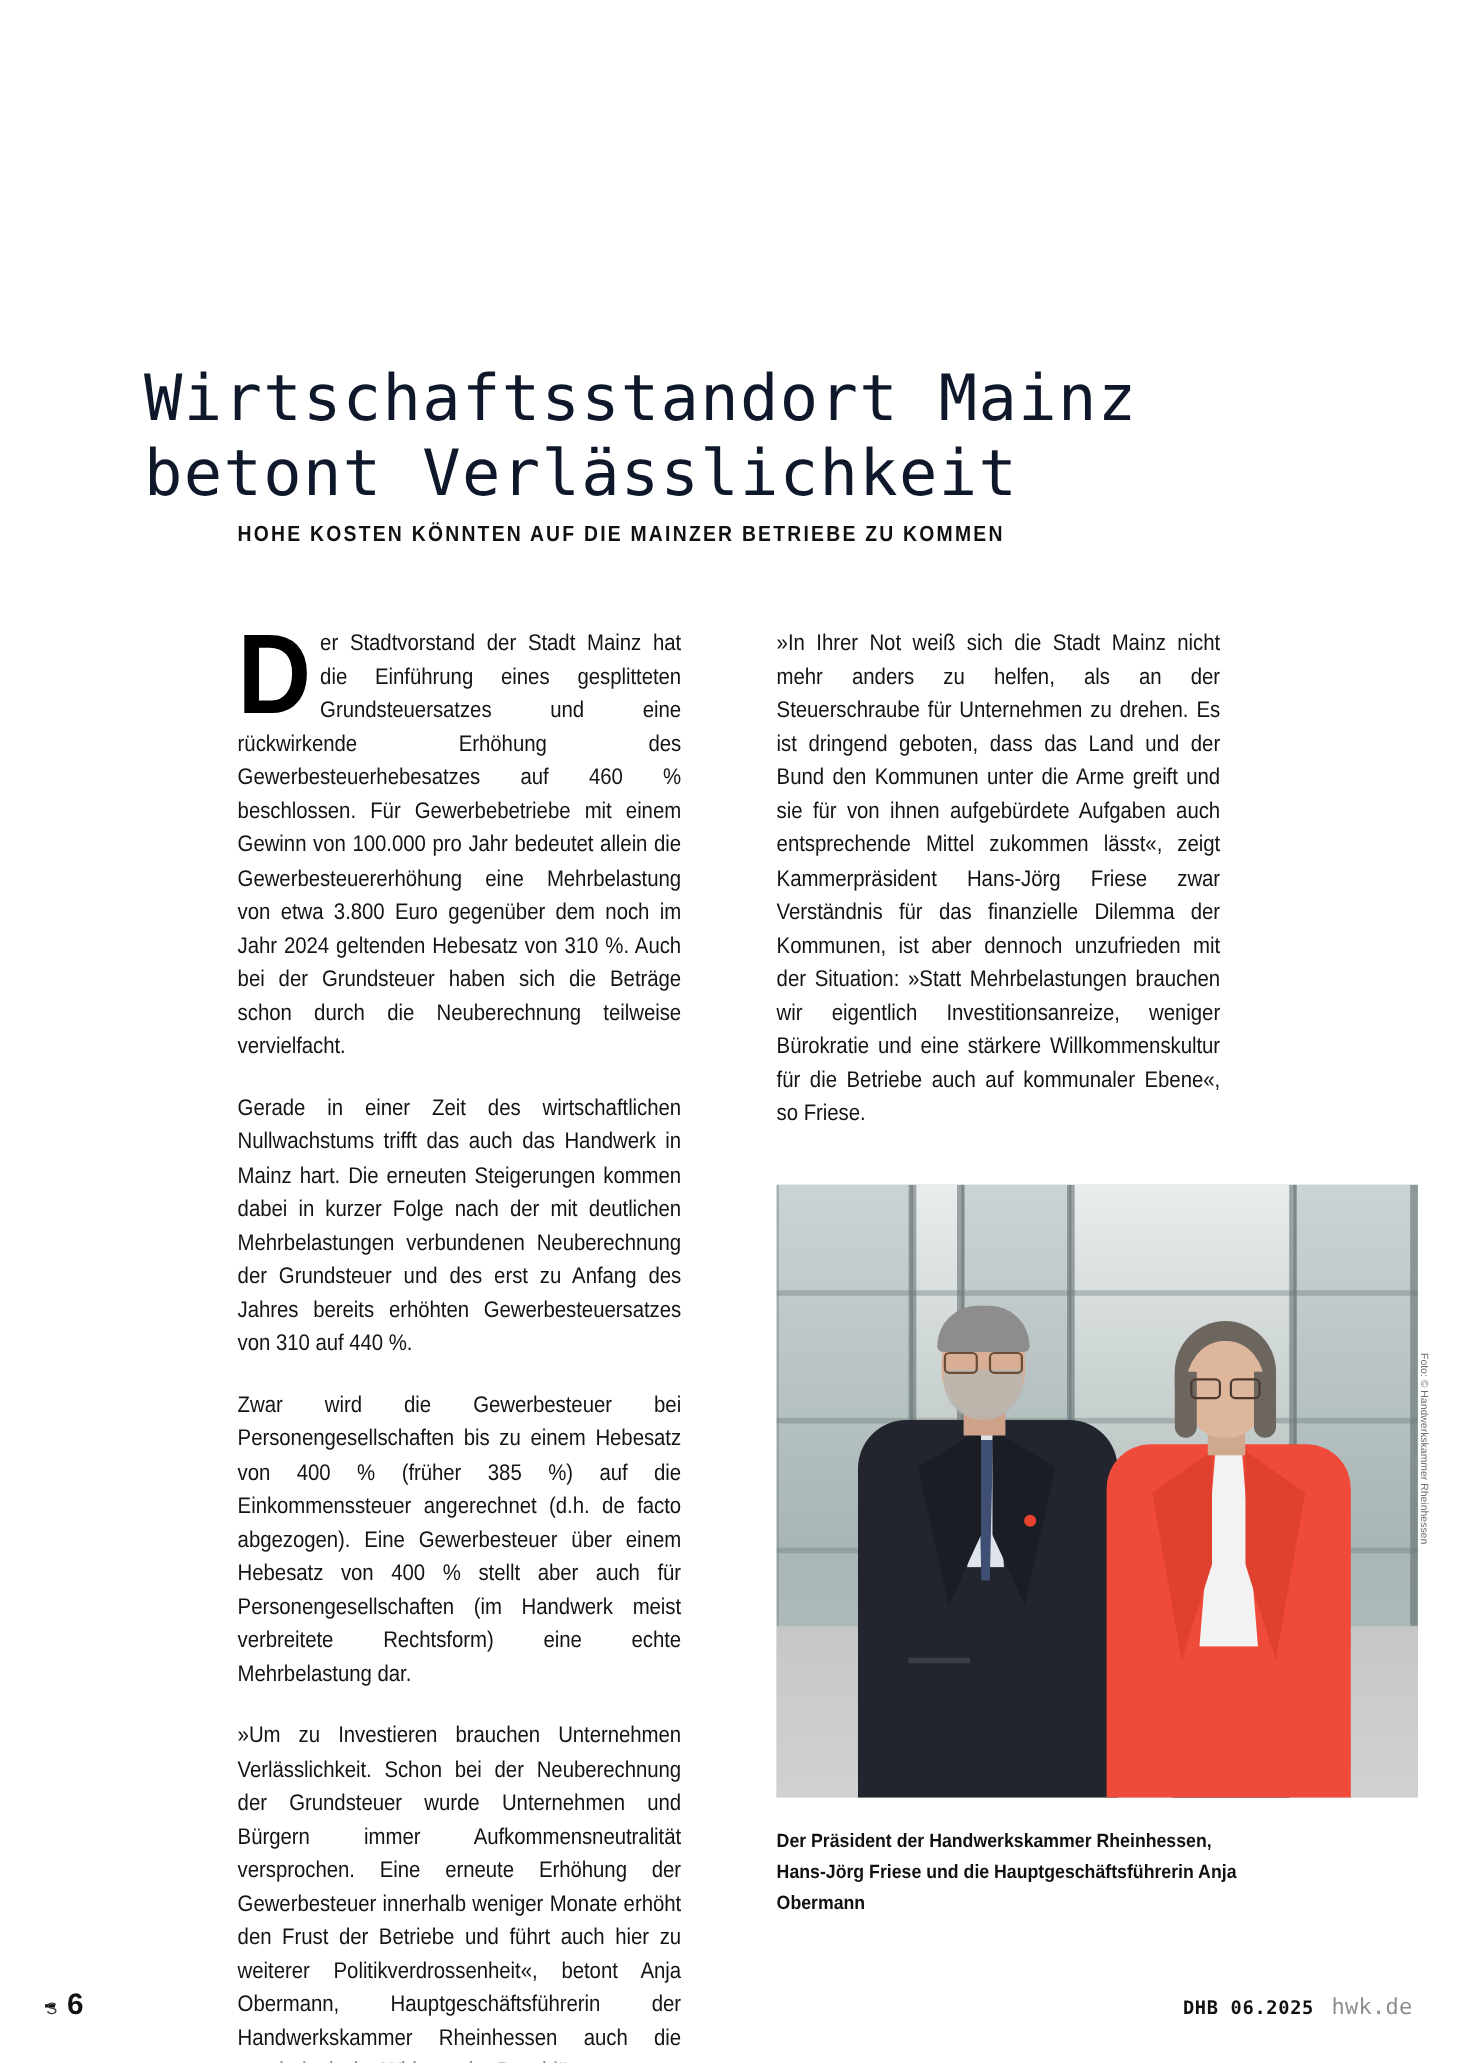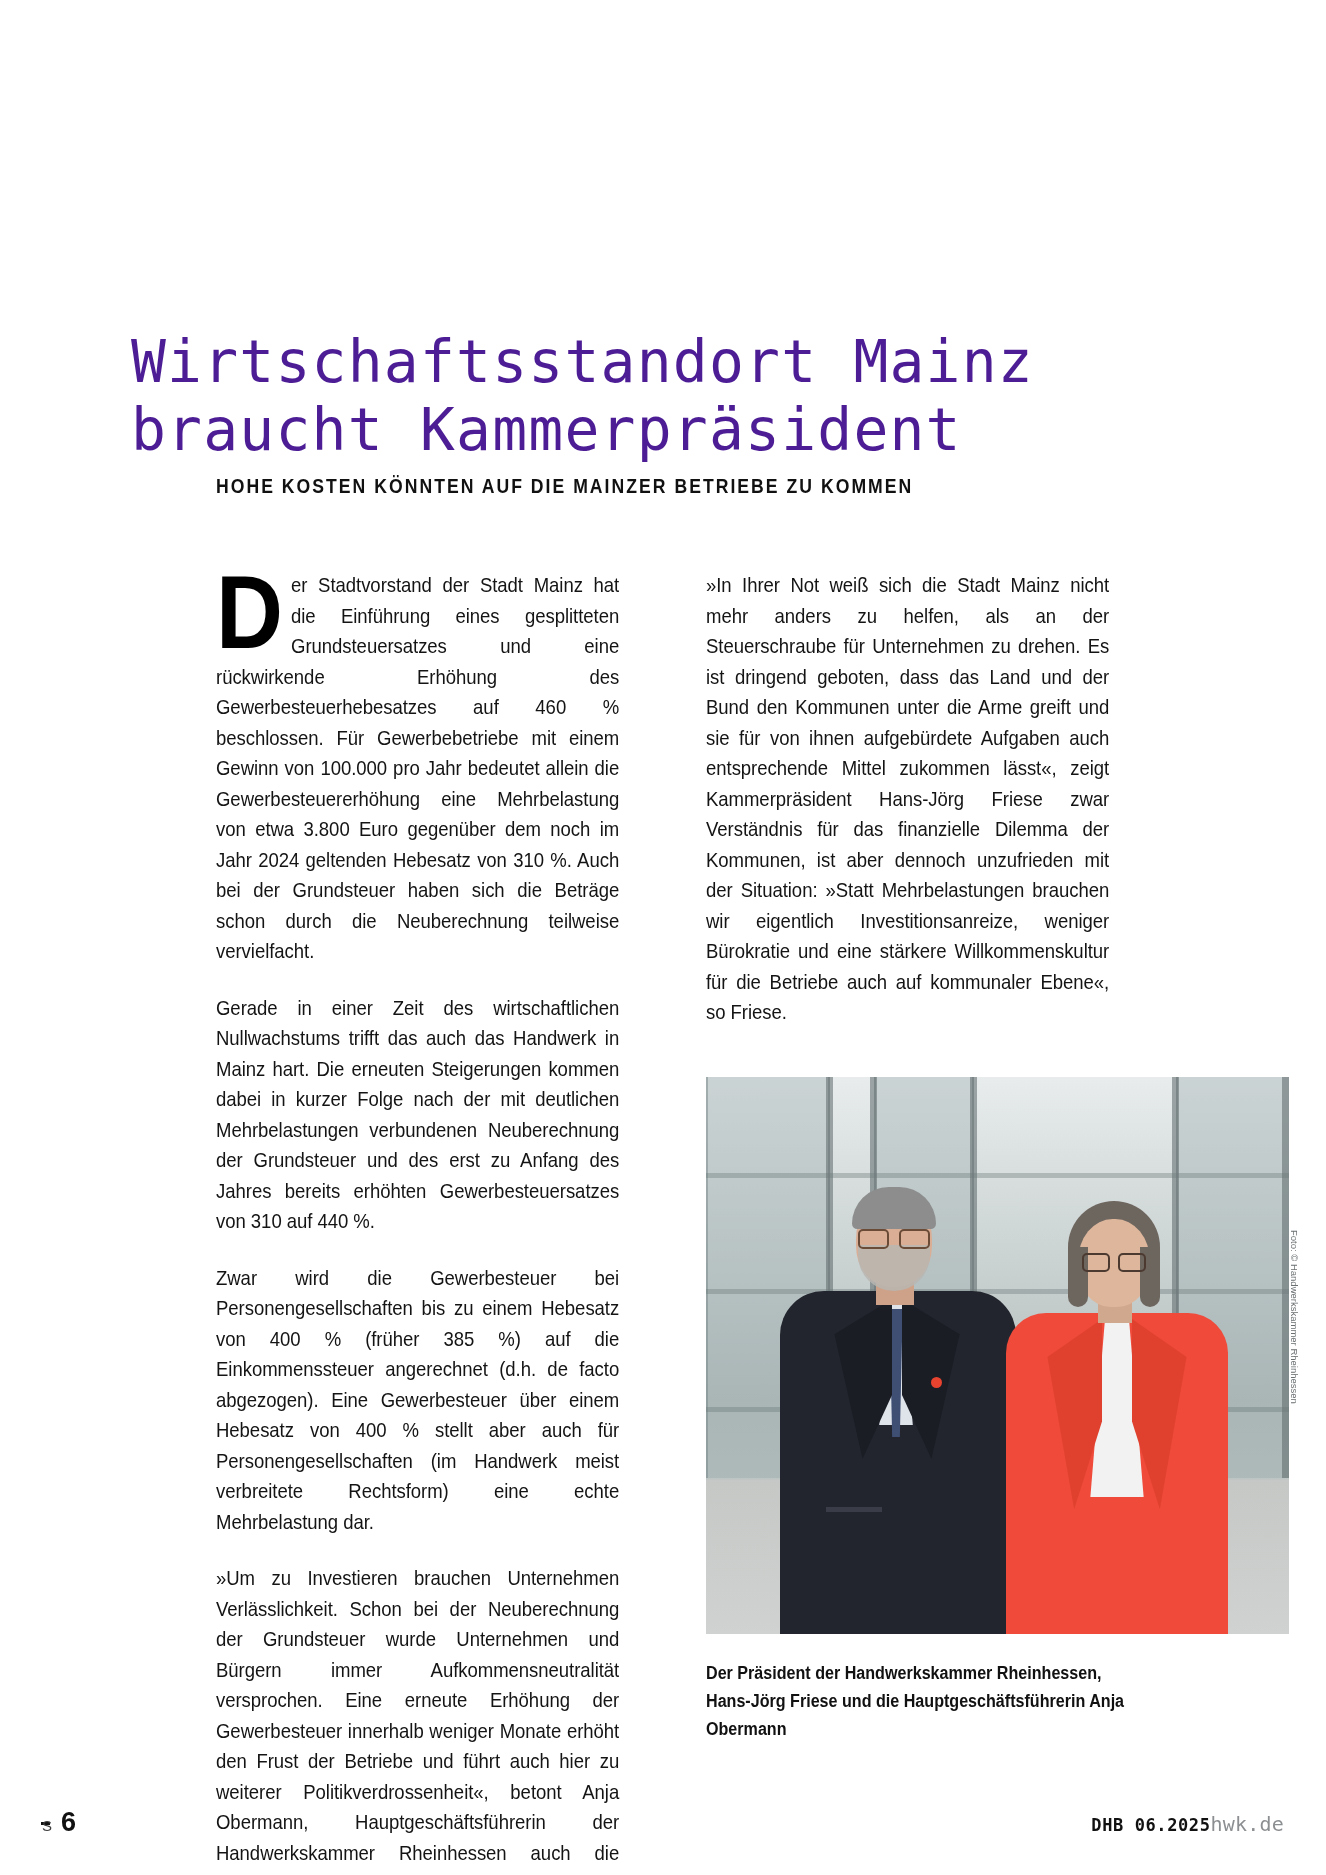--- a/index.html
+++ b/index.html
@@ -28,21 +28,21 @@
     left: 131px;
     top: 328px;
     width: 1080px;
   }
   .headline-line {
     font-family: "DejaVu Sans Mono", "Liberation Mono", monospace;
     font-size: 58px;
     line-height: 68px;
     font-weight: 400;
     letter-spacing: 1.2px;
-    color: #4c1d95;
+    color: #0f172a;
     white-space: nowrap;
   }
 
   
   .kicker {
     position: absolute;
     left: 216px;
     top: 475px;
     font-family: "Liberation Sans Narrow", "Liberation Sans", sans-serif;
     font-size: 20px;
@@ -343,20 +343,21 @@
     font-weight: bold;
     color: #111111;
     letter-spacing: -0.5px;
   }
   .footer-right {
     position: absolute;
     right: 42px;
     top: 1812px;
     display: flex;
     align-items: baseline;
+    gap: 16px;
     margin-left: 16px;
   }
   .issue {
     font-family: "DejaVu Sans Mono", "Liberation Mono", monospace;
     font-size: 17px;
     font-weight: bold;
     letter-spacing: 0.6px;
     color: #111111;
   }
   .site {
@@ -367,21 +368,21 @@
     color: #8c8f91;
   }
 </style>
 </head>
 <body>
 
 <div class="page">
 
   <div class="headline">
     <div class="headline-line">Wirtschaftsstandort Mainz</div>
-    <div class="headline-line">braucht Kammerpräsident</div>
+    <div class="headline-line">betont Verlässlichkeit</div>
   </div>
 
   <div class="kicker">HOHE KOSTEN KÖNNTEN AUF DIE MAINZER BETRIEBE ZU KOMMEN</div>
 
   <div class="col col-left">
     <p class="dropcap-para">Der Stadtvorstand der Stadt Mainz hat die Einführung eines gesplitteten Grundsteuersatzes und eine rückwirkende Erhöhung des Gewerbesteuerhebesatzes auf 460 % beschlossen. Für Gewerbebetriebe mit einem Gewinn von 100.000 pro Jahr bedeutet allein die Gewerbesteuererhöhung eine Mehrbelastung von etwa 3.800 Euro gegenüber dem noch im Jahr 2024 geltenden Hebesatz von 310 %. Auch bei der Grundsteuer haben sich die Beträge schon durch die Neuberechnung teilweise vervielfacht.</p>
     <p>Gerade in einer Zeit des wirtschaftlichen Nullwachstums trifft das auch das Handwerk in Mainz hart. Die erneuten Steigerungen kommen dabei in kurzer Folge nach der mit deutlichen Mehrbelastungen verbundenen Neuberechnung der Grundsteuer und des erst zu Anfang des Jahres bereits erhöhten Gewerbesteuersatzes von 310 auf 440 %.</p>
     <p>Zwar wird die Gewerbesteuer bei Personengesellschaften bis zu einem Hebesatz von 400 % (früher 385 %) auf die Einkommenssteuer angerechnet (d.h. de facto abgezogen). Eine Gewerbesteuer über einem Hebesatz von 400 % stellt aber auch für Personengesellschaften (im Handwerk meist verbreitete Rechtsform) eine echte Mehrbelastung dar.</p>
     <p>»Um zu Investieren brauchen Unternehmen Verlässlichkeit. Schon bei der Neuberechnung der Grundsteuer wurde Unternehmen und Bürgern immer Aufkommensneutralität versprochen. Eine erneute Erhöhung der Gewerbesteuer innerhalb weniger Monate erhöht den Frust der Betriebe und führt auch hier zu weiterer Politikverdrossenheit«, betont Anja Obermann, Hauptgeschäftsführerin der Handwerkskammer Rheinhessen auch die psychologische Wirkung der Beschlüsse.</p>
   </div>

